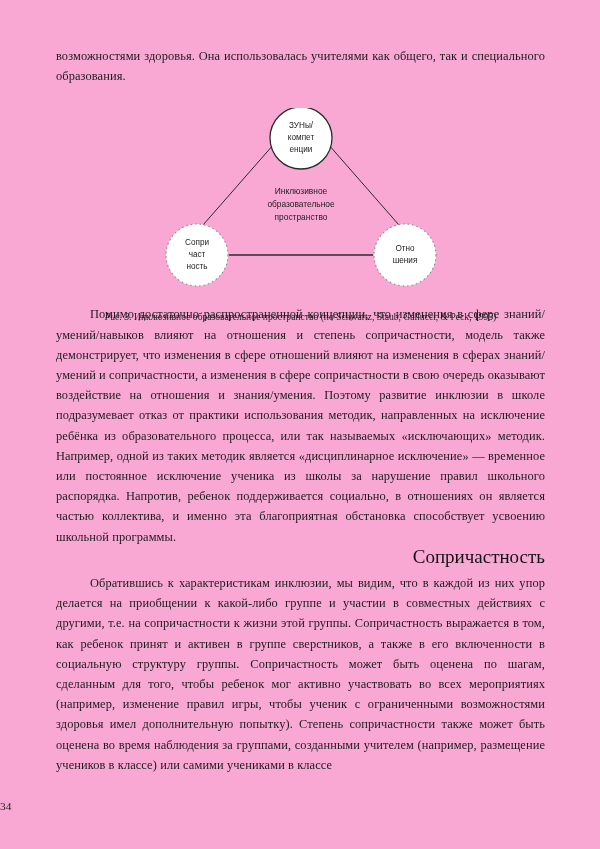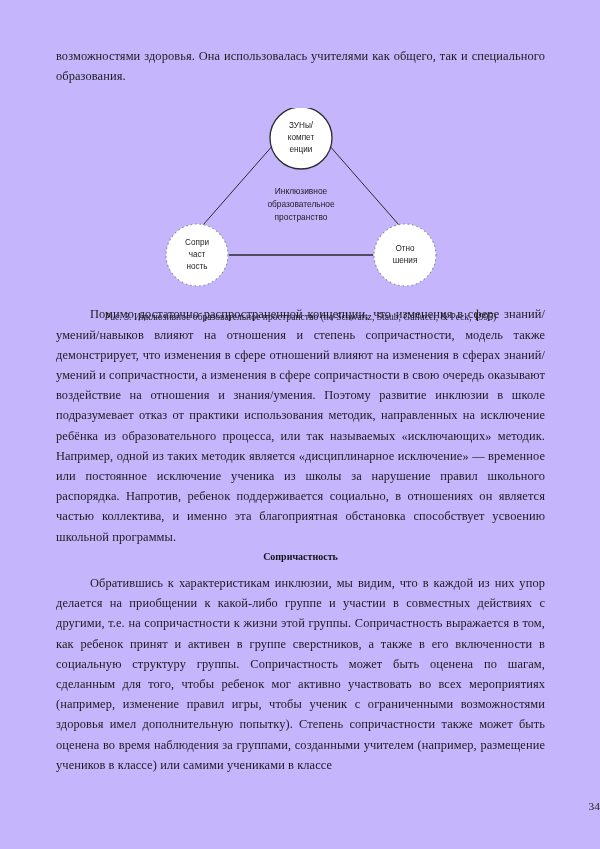--- a/index.html
+++ b/index.html
@@ -14,21 +14,21 @@
     font-family: "Liberation Serif", "DejaVu Serif", serif;
     color: #1a1a1a;
     overflow: hidden;
   }
 
   .page {
     position: absolute;
     left: 0; top: 0;
     width: 600px;
     height: 849px;
-    background: #c4b5fd;
+    background: #f9a8d4;
   }
 
   .content {
     position: absolute;
     left: 56px;
     top: 46px;
     width: 489px;
   }
 
   p.body {
@@ -42,24 +42,24 @@
   }
   p.body.indent {
     text-indent: 34px;
   }
   p.body.cont {
     margin-top: 6px;
   }
 
   .heading-center {
     margin: 0;
-    font-size: 10px;
+    font-size: 19px;
     line-height: 20.2px;
-    font-weight: bold;
-    text-align: center;
+    font-weight: normal;
+    text-align: right;
     color: #141414;
   }
 
   
   .figure {
     position: relative;
     width: 489px;
     height: 190px;
     margin-top: 22px;
   }
@@ -89,21 +89,21 @@
   }
   .caption .cap-rest {
     font-style: normal;
   }
 
   .page-number {
     position: absolute;
     left: 0;
     top: 800px;
     width: 600px;
-    text-align: right;
+    text-align: left;
     font-size: 11.4px;
     color: #1f1f1f;
   }
 
   .gap-sm { height: 6px; }
 </style>
 </head>
 <body>
 
 <div class="page">

